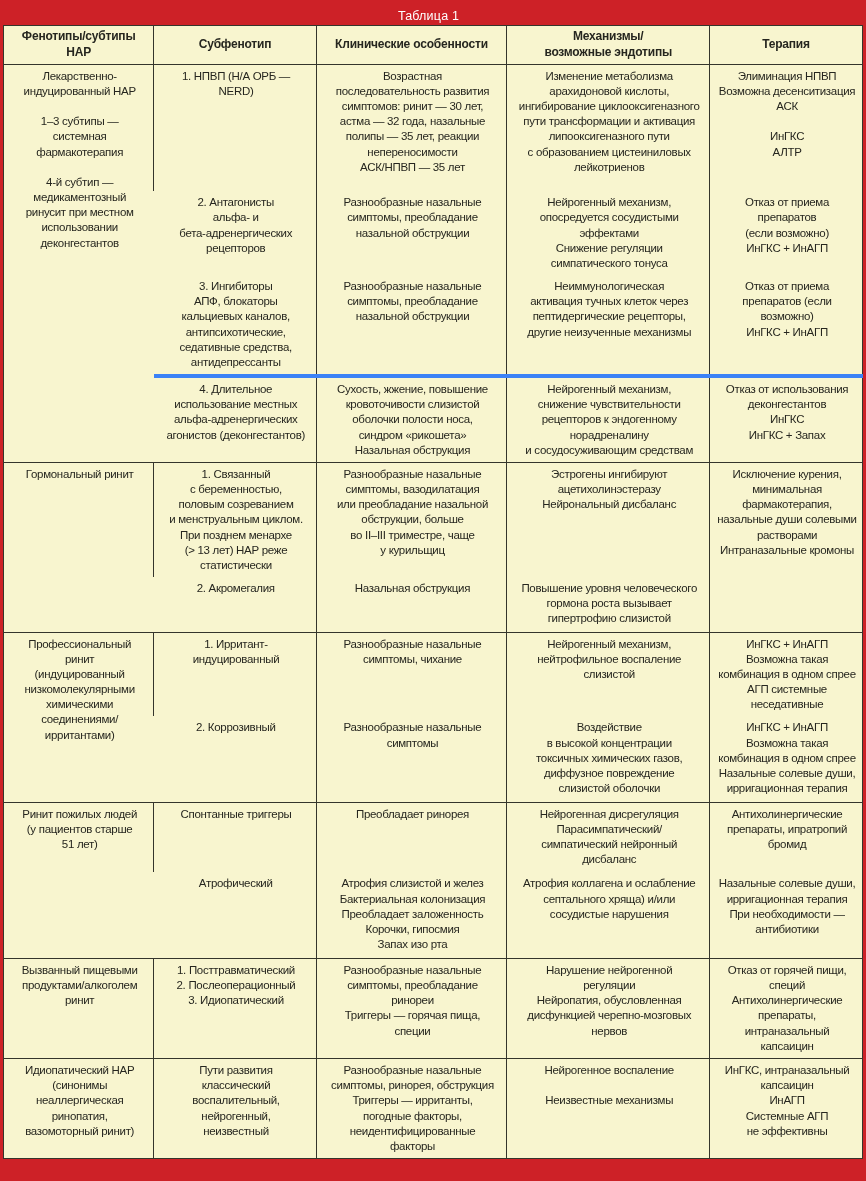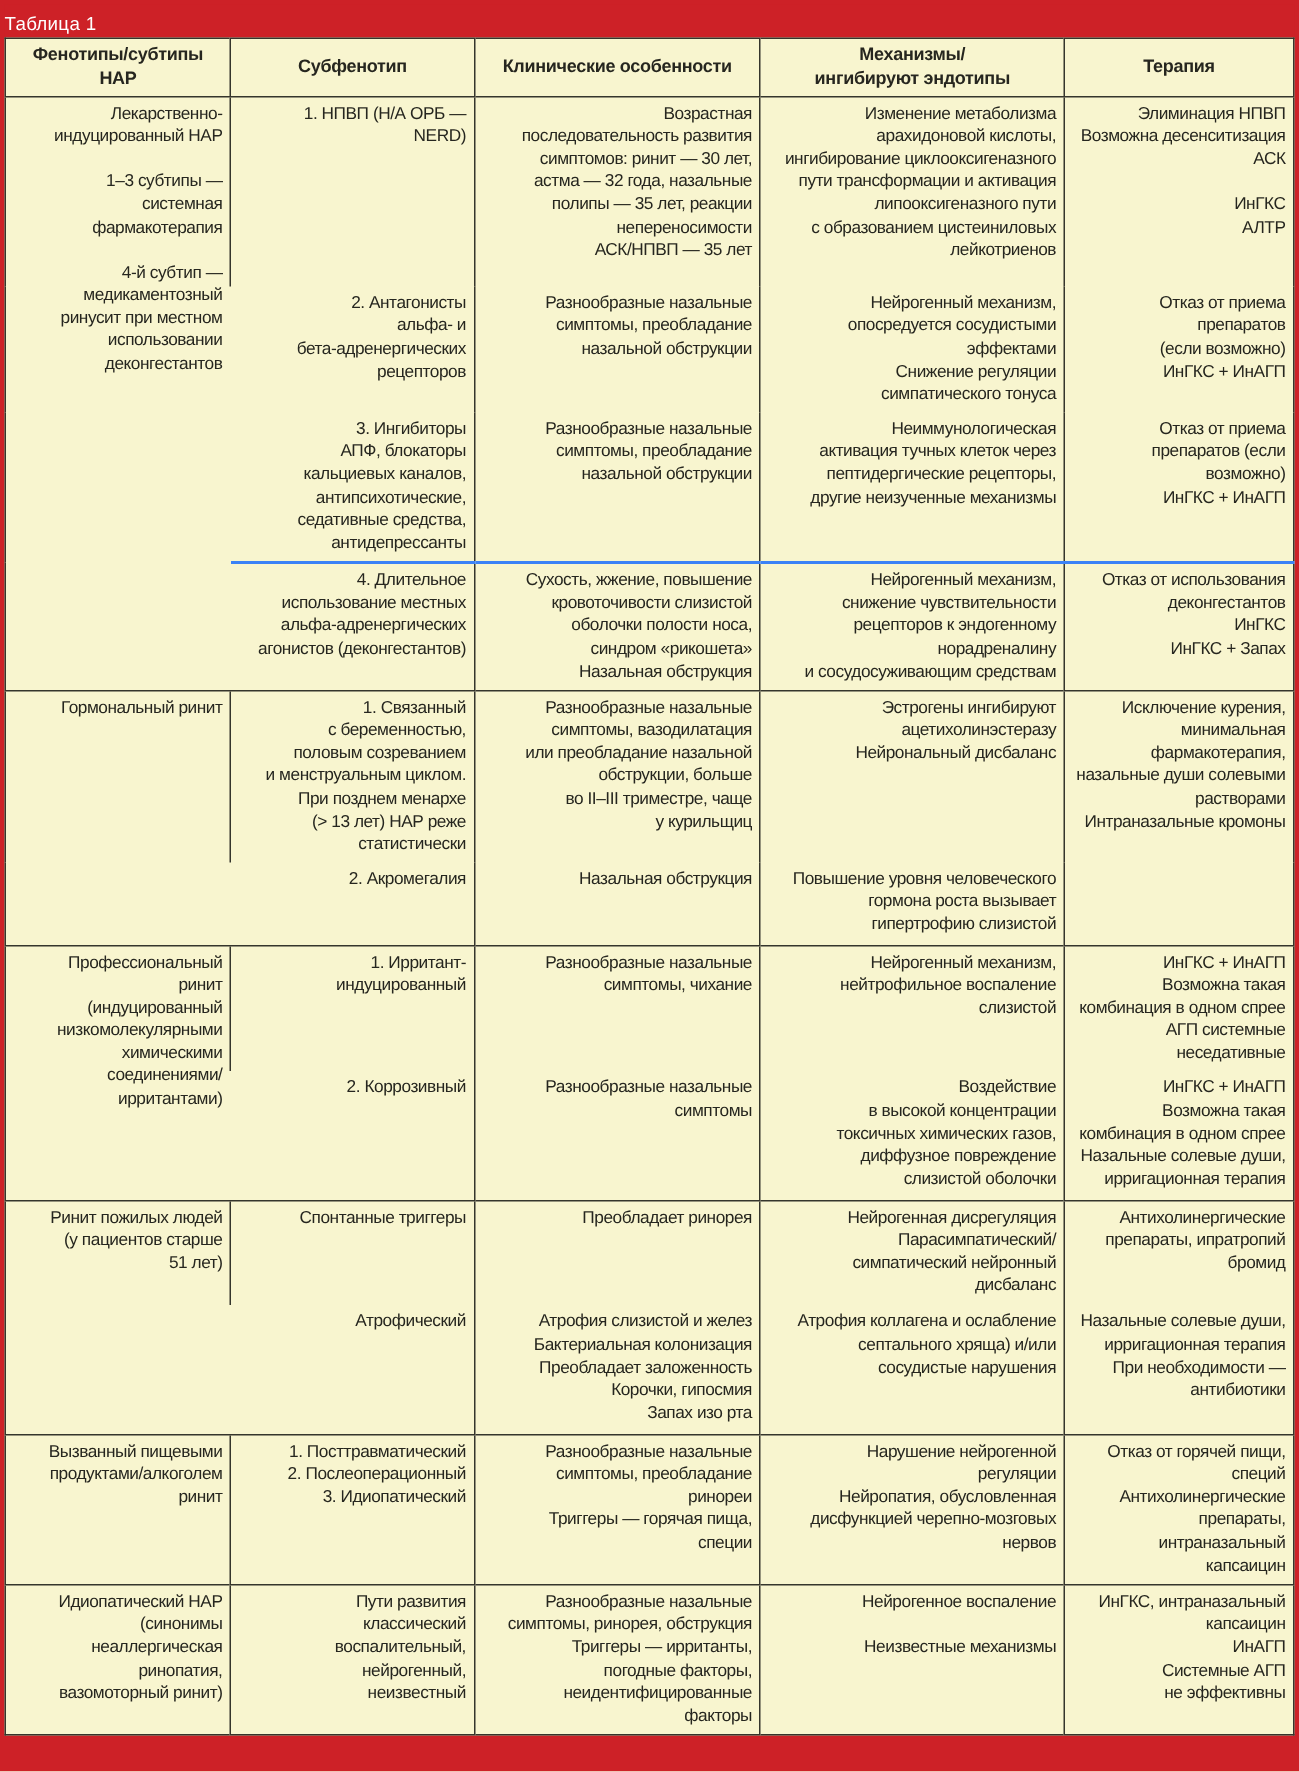--- a/index.html
+++ b/index.html
@@ -4,45 +4,45 @@
 <style>
   html,body{margin:0;padding:0;background:#fff;}
   .page{
     width:866px;height:1181px;box-sizing:border-box;
     background:#cd2127;padding:3px;
     font-family:"Liberation Sans","DejaVu Sans",sans-serif;
     color:#26261f;
   }
   .band{background:#cd2127;color:#ffffff;}
   .band .tbl-label{
-    text-align:left;font-size:12.5px;padding:6px 9px 2px 0;letter-spacing:0.2px;
+    text-align:center;font-size:12.5px;padding:6px 9px 2px 0;letter-spacing:0.2px;
   }
   .band .tbl-title{
     font-size:13.5px;font-weight:bold;padding:5px 8px 9px 7px;letter-spacing:0.1px;
   }
   table.main{
     width:100%;border-collapse:collapse;background:#f8f5cf;
     table-layout:fixed;border:1px solid #35352c;
   }
   th,td{
-    vertical-align:top;text-align:right;
+    vertical-align:top;text-align:center;
     font-size:11.5px;line-height:1.32;letter-spacing:-0.3px;
     padding:4px 5px 4px 7px;
     border-left:1px solid #35352c;
     white-space:pre-line;
     overflow:hidden;
   }
   th{
     text-align:center;vertical-align:middle;font-weight:bold;font-size:12px;
     border-bottom:1px solid #35352c;padding:3px 2px;letter-spacing:-0.2px;
   }
   td:first-child,th:first-child{border-left:none;}
   tr.group-start td{border-top:1px solid #35352c;}
   tr.sub td{border-top:none;margin-left:36px;}
-  tr.sub-lined td{border-top:2px solid #3b82f6;}
+  tr.sub-lined td{border-top:4px solid #3b82f6;}
   col.c1{width:17.5%} col.c2{width:18.9%} col.c3{width:22.2%}
   col.c4{width:23.6%} col.c5{width:17.8%}
 </style>
 </head>
 <body>
 
 <div class="page">
 
   <div class="band">
     <div class="tbl-label">Таблица 1</div>
@@ -56,21 +56,21 @@
         <col class="c4">
         <col class="c5">
     </colgroup>
     <thead>
       <tr style="height:38px">
         <th>Фенотипы/субтипы
 НАР</th>
         <th>Субфенотип</th>
         <th>Клинические особенности</th>
         <th>Механизмы/
-ингибируют эндотипы</th>
+возможные эндотипы</th>
         <th>Терапия</th>
       </tr>
     </thead>
     <tbody>
 
       <tr class="group-start" style="height:127px">
         <td rowspan="4">Лекарственно-
 индуцированный НАР
 
 1–3 субтипы —

